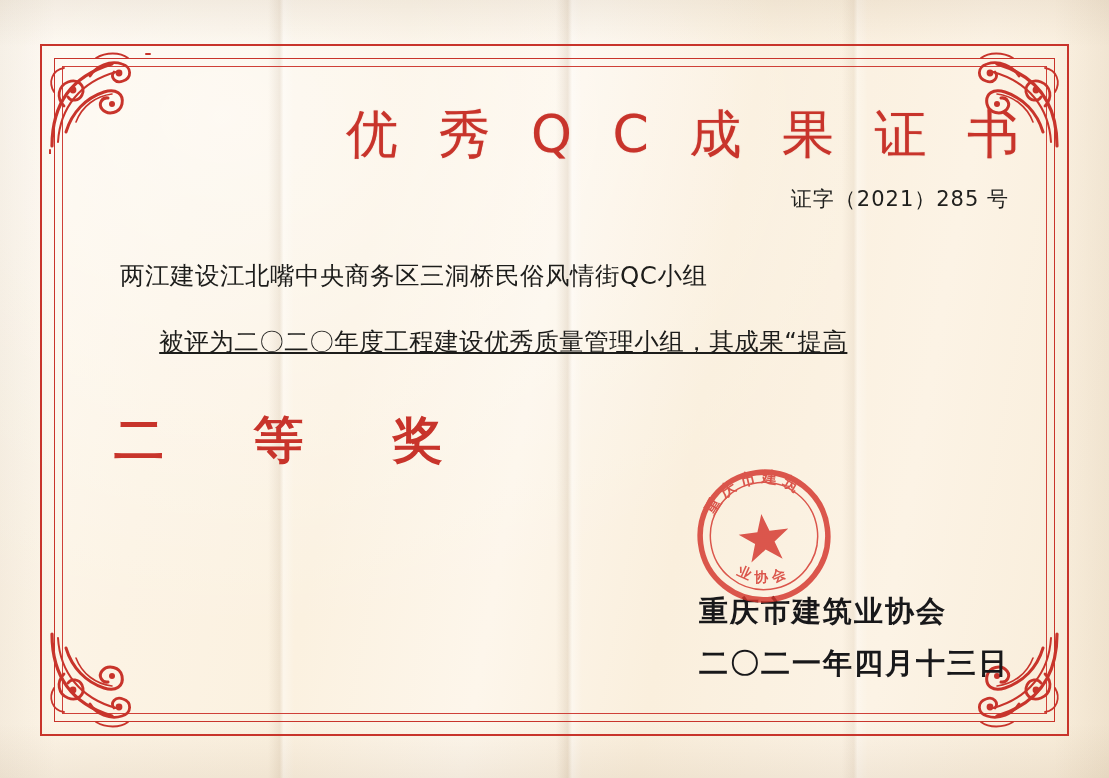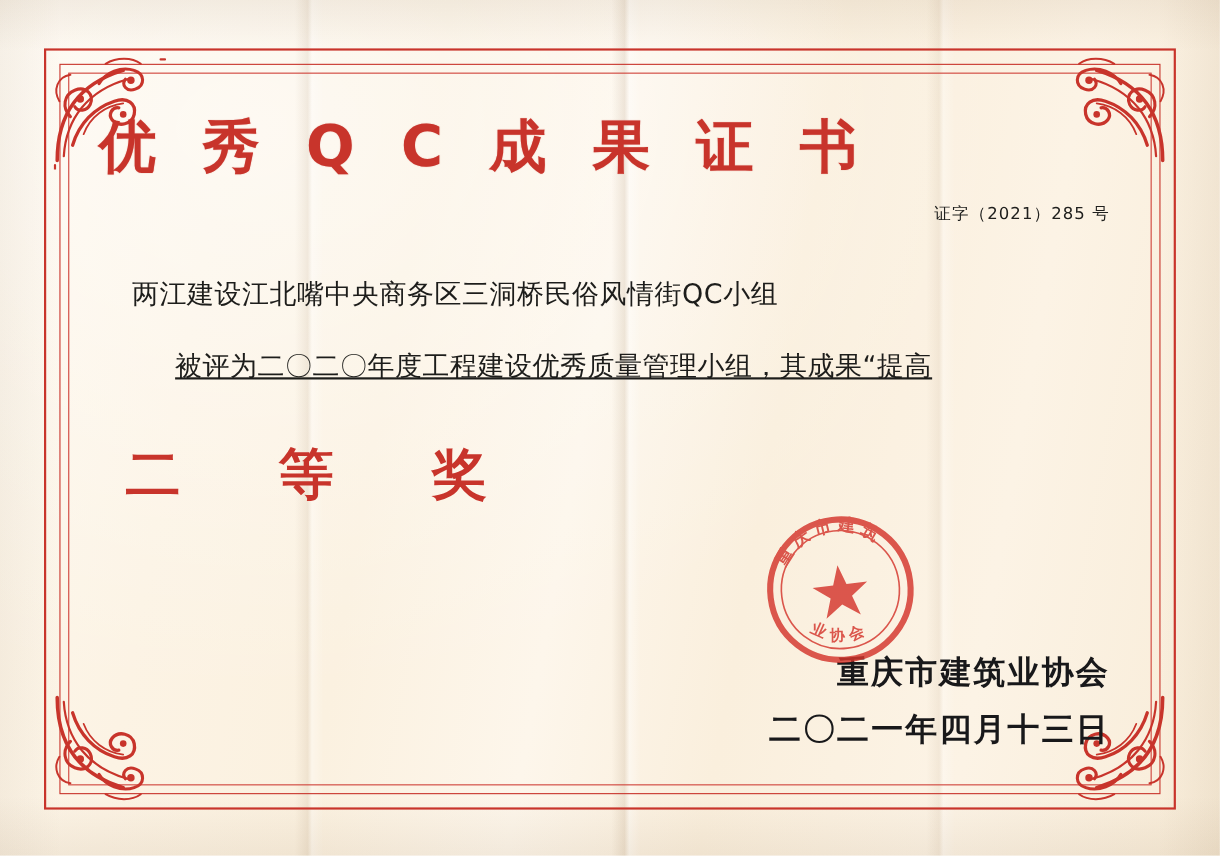--- a/index.html
+++ b/index.html
@@ -75,38 +75,38 @@
   .corner.br { right: 2px; bottom: 2px; transform: scale(-1,-1); }
 
   
   #content {
     position: absolute;
     left: 78px; top: 78px;
     width: 953px; height: 624px;
   }
 
   #title {
-    text-align: left;
+    text-align: right;
     margin-top: 28px;
     color: #c8342b;
     font-family: "DejaVu Sans", sans-serif;
-    font-weight: bold;
+    font-weight: normal;
     font-size: 52px;
     letter-spacing: 12px;
     text-indent: 12px;
     line-height: 1.1;
     text-shadow: 0 0 1px rgba(200,52,43,0.5);
   }
 
   #serial {
     margin-top: 22px;
     text-align: right;
     padding-right: 22px;
     font-family: "DejaVu Sans", sans-serif;
-    font-size: 15px;
+    font-size: 21px;
     color: #20201e;
     letter-spacing: 1px;
   }
 
   #body-text {
     margin-top: 38px;
     padding: 0 22px 0 26px;
     font-family: "DejaVu Sans", sans-serif;
     font-size: 24.5px;
     line-height: 50px;
@@ -123,21 +123,21 @@
     font-weight: bold;
     font-size: 50px;
     letter-spacing: 36px;
     text-indent: 36px;
   }
 
   #signature {
     position: absolute;
     right: 22px;
     bottom: 18px;
-    text-align: right;
+    text-align: left;
     font-family: "DejaVu Sans", sans-serif;
     font-weight: bold;
     color: #18181a;
     margin-left: 32px;
   }
   #issuer {
     font-size: 29px;
     letter-spacing: 2px;
   }
   #issue-date {

